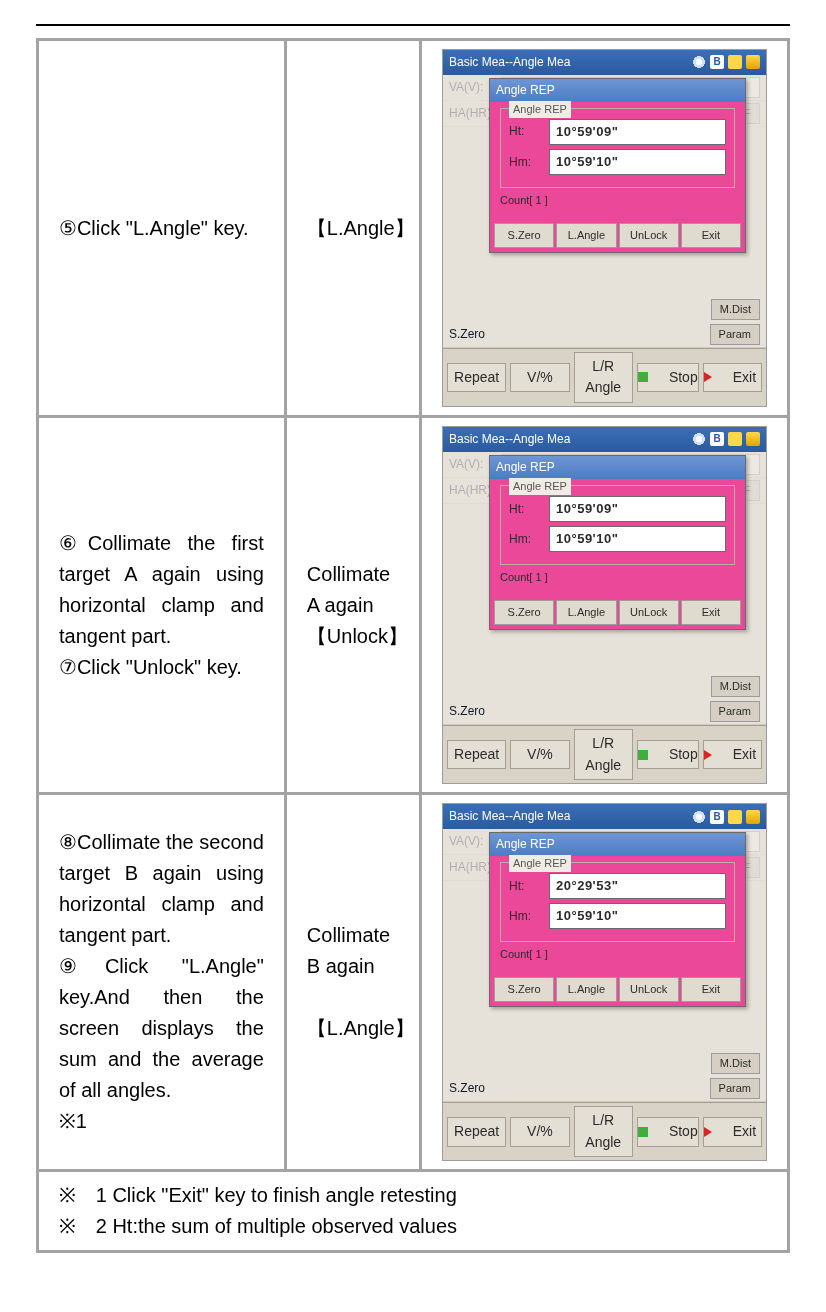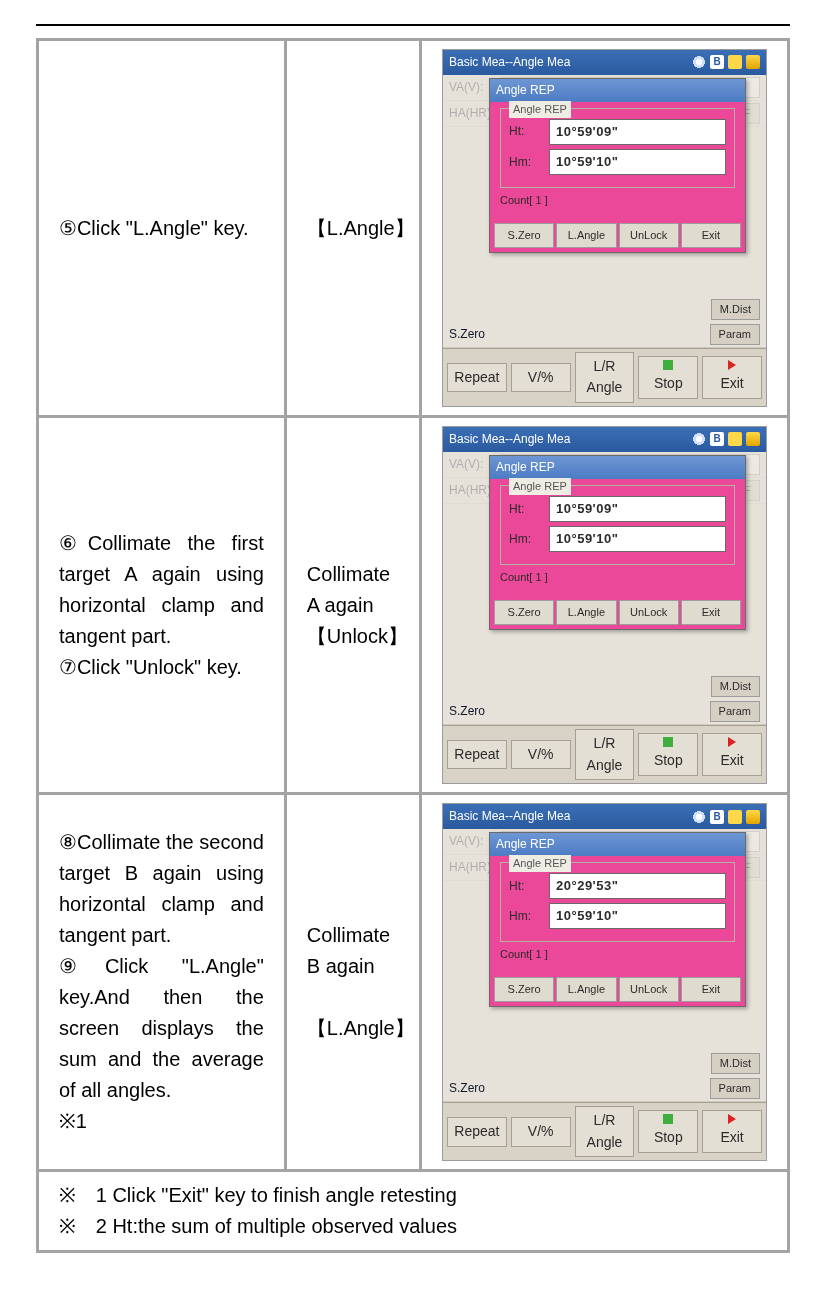--- a/index.html
+++ b/index.html
@@ -108,21 +108,21 @@
 
   .bottombar {
     display:flex; align-items:center; gap:4px;
     padding:3px 4px; border-top:1px solid #a59f92;
     background:#d9d3c7;
   }
   .bottombar .bb {
     flex:1; text-align:center; font-size:14px;
     border:1px solid #a59f92; background:#e4dfd4; padding:3px 0;
   }
-  .bottombar .stop { display:flex; align-items:center; gap:3px;flex-direction:column;}
+  .bottombar .stop { display:flex; align-items:center; gap:21px;}
   .sq-green { width:10px; height:10px; background:#3fae3f; display:inline-block;}
   .arr-red { width:0; height:0; border-top:5px solid transparent; border-bottom:5px solid transparent; border-left:8px solid #d22; display:inline-block;}
   .spacer { height:170px; } 
 </style>
 </head>
 <body>
 
 <div class="page-rule"></div>
 
 <table class="doc">

